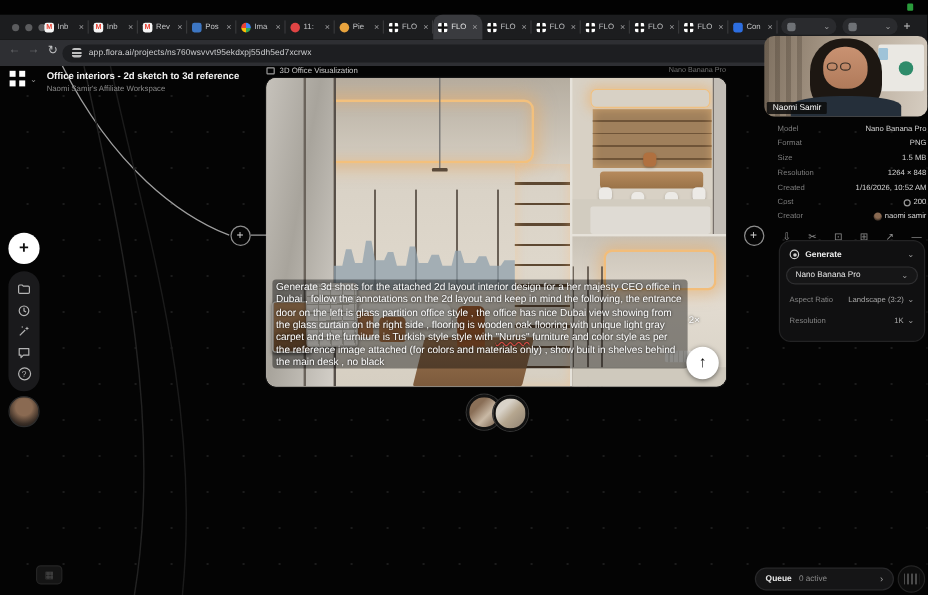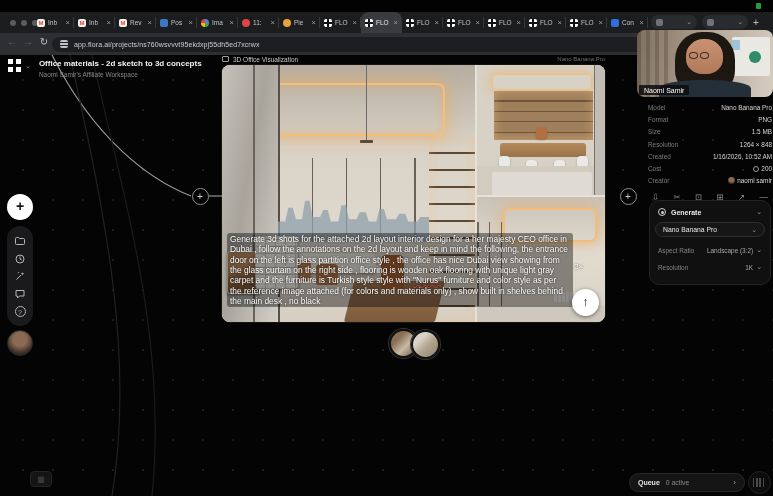--- a/index.html
+++ b/index.html
@@ -291,21 +291,21 @@
   <path d="M70,0 C105,160 135,300 112,441" stroke="#222222" stroke-width="1.2" fill="none"></path>
   <path d="M92,0 C122,140 168,280 152,441" stroke="#1b1b1b" stroke-width="1.2" fill="none"></path>
 </svg>
 
 <div class="app-header">
   <div style="display:flex;gap:3px;">
     <div class="flora-logo"></div>
     <span class="logo-chev">⌄</span>
   </div>
   <div>
-    <div class="app-title">Office materials - 2d sketch to 3d concepts</div>
+    <div class="app-title">Office interiors - 2d sketch to 3d reference</div>
     <div class="app-subtitle">Naomi Samir's Affiliate Workspace</div>
   </div>
 </div>
 
 <div class="add-btn">+</div>
 <div class="side-rail">
   <span>
       <svg width="12" height="12" viewBox="0 0 24 24">
         <path d="M3 7a2 2 0 0 1 2-2h4l2 2h8a2 2 0 0 1 2 2v8a2 2 0 0 1-2 2H5a2 2 0 0 1-2-2z" fill="none" stroke="#b5b5b5" stroke-width="2"></path>
       </svg>

